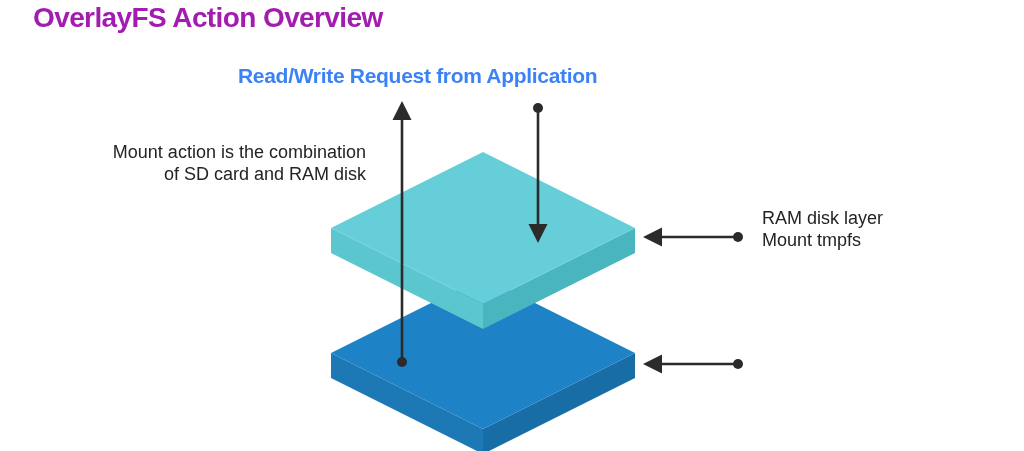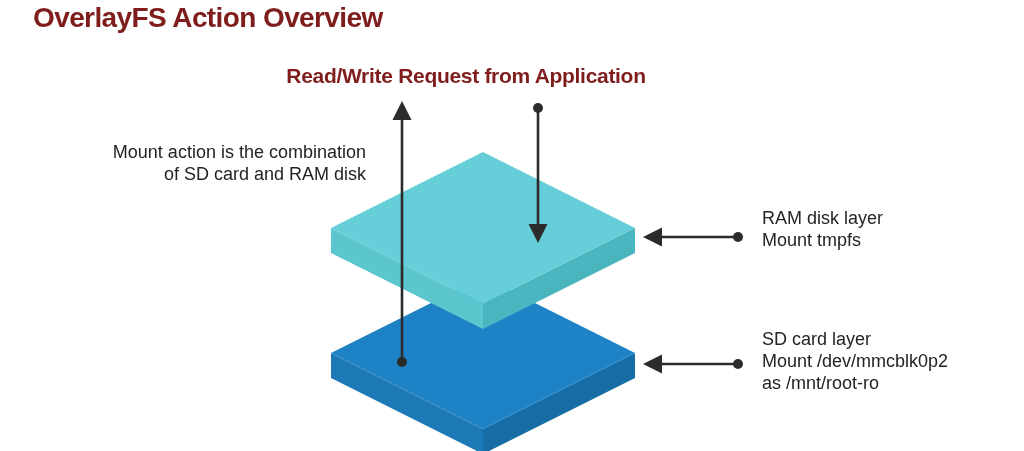--- a/index.html
+++ b/index.html
@@ -3,25 +3,25 @@
 <meta charset="utf-8">
 <style>
   html,body{margin:0;padding:0;background:#ffffff;}
   .stage{
     position:relative;width:1024px;height:451px;background:#ffffff;overflow:hidden;
     font-family:"Liberation Sans",sans-serif;color:#1e1e1e;
   }
   .stage svg{position:absolute;left:0;top:0;display:block;}
   .title{
     position:absolute;left:33px;top:2px;margin:0;
-    font-size:28px;font-weight:700;letter-spacing:-0.6px;color:#7f1d1d;
+    font-size:28px;font-weight:700;letter-spacing:-0.6px;color:#a21caf;
   }
   .subtitle{
-    position:absolute;left:238px;top:64px;width:456px;text-align:center;
-    font-size:21px;font-weight:700;letter-spacing:-0.3px;color:#7f1d1d;
+    position:absolute;left:238px;top:64px;width:456px;
+    font-size:21px;font-weight:700;letter-spacing:-0.3px;color:#3b82f6;
   }
   .note{position:absolute;font-size:18px;line-height:22px;color:#242424;}
   .note-read{left:84px;top:141px;width:282px;text-align:right;}
   .note-write{left:570px;top:145px;}
   .layer-note span{display:block;}
   .note-ram{left:762px;top:201px;margin-top:6px;}
   .note-sd{left:762px;top:328px;}
 </style>
 </head>
 <body>
@@ -75,19 +75,14 @@
     <span>Mount action is the combination</span><br>
     <span>of SD card and RAM disk</span>
   </div>
 
 
   <div class="note layer-note note-ram">
     <span>RAM disk layer</span>
     <span>Mount tmpfs</span>
   </div>
 
-  <div class="note layer-note note-sd">
-    <span>SD card layer</span>
-    <span>Mount /dev/mmcblk0p2</span>
-    <span>as /mnt/root-ro</span>
-  </div>
 
 </div>
 
 </body></html>

